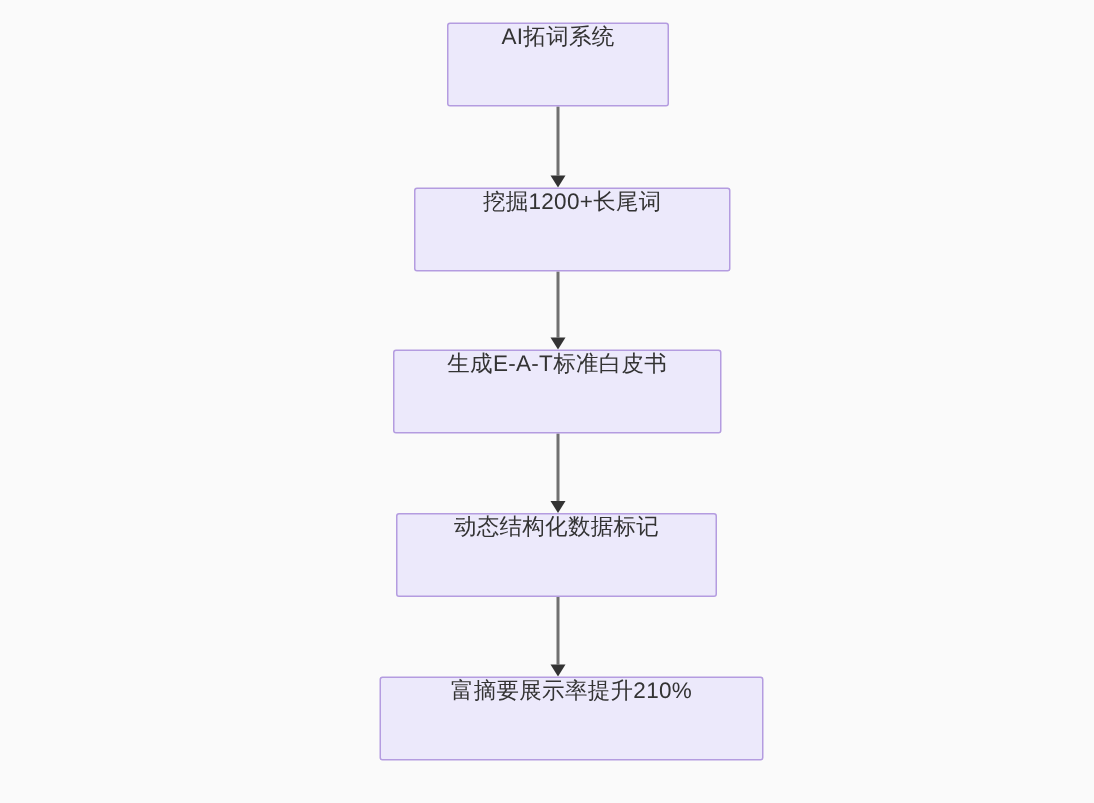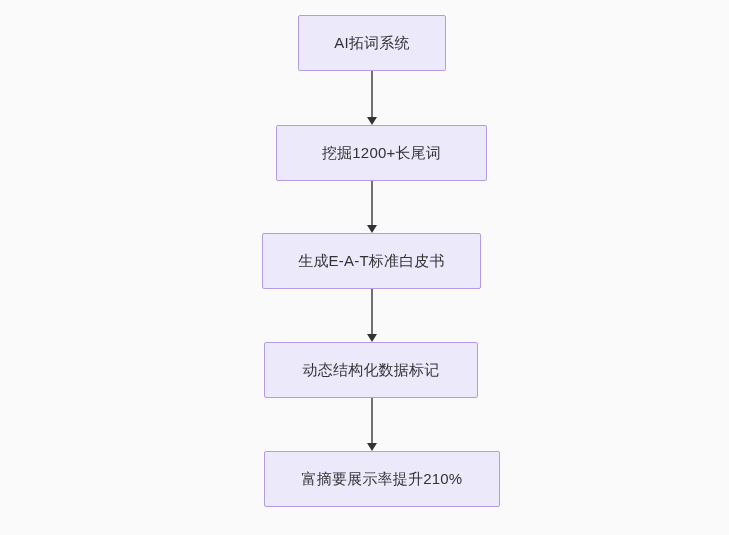--- a/index.html
+++ b/index.html
@@ -18,21 +18,21 @@
     width: 729px;
     height: 535px;
   }
   .node {
     position: absolute;
     box-sizing: border-box;
     background: #ece9fb;
     border: 1.6px solid #b49ce0;
     border-radius: 2px;
     display: flex;
-    align-items: center;
+    align-items: flex-start;
     justify-content: center;
     color: #333333;
     font-size: 15px;
     letter-spacing: 0.2px;
     line-height: 1.2;
     white-space: nowrap;
   }
   .node-label {
     display: block;
   }
@@ -76,17 +76,17 @@
   </div>
 
   <div class="node" style="left:264px; top:342px; width:214px; height:56px;">
     <span class="node-label">动态结构化数据标记</span>
   </div>
 
   <div class="node" style="left:262px; top:233px; width:219px; height:56px;">
     <span class="node-label">生成E-A-T标准白皮书</span>
   </div>
 
-  <div class="node" style="left:264px; top:451px; width:236px; height:56px;">
+  <div class="node" style="left:253px; top:451px; width:256px; height:56px;">
     <span class="node-label">富摘要展示率提升210%</span>
   </div>
 
 </div>
 
 </body></html>

